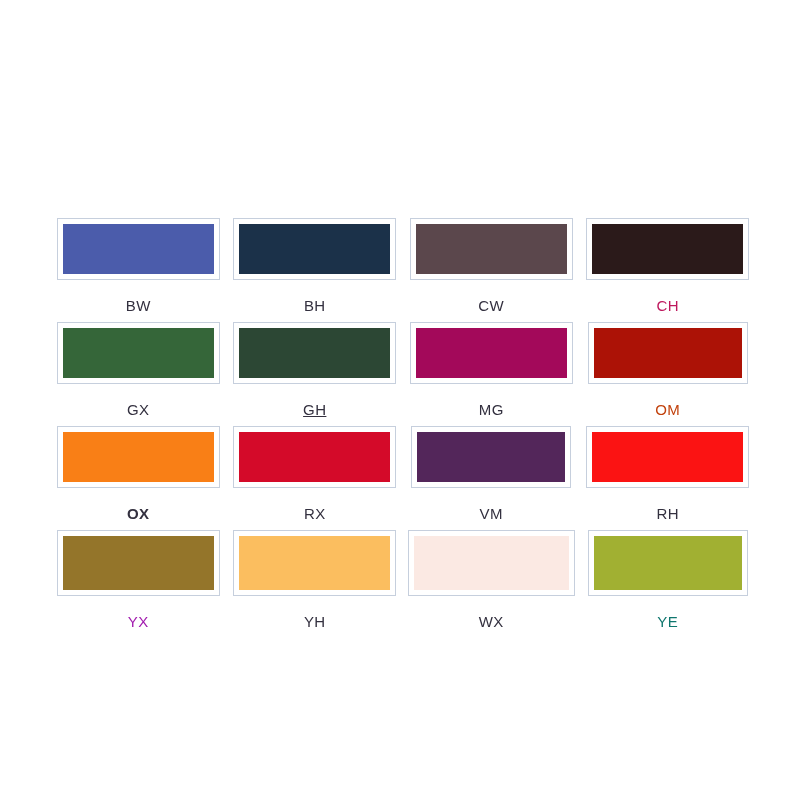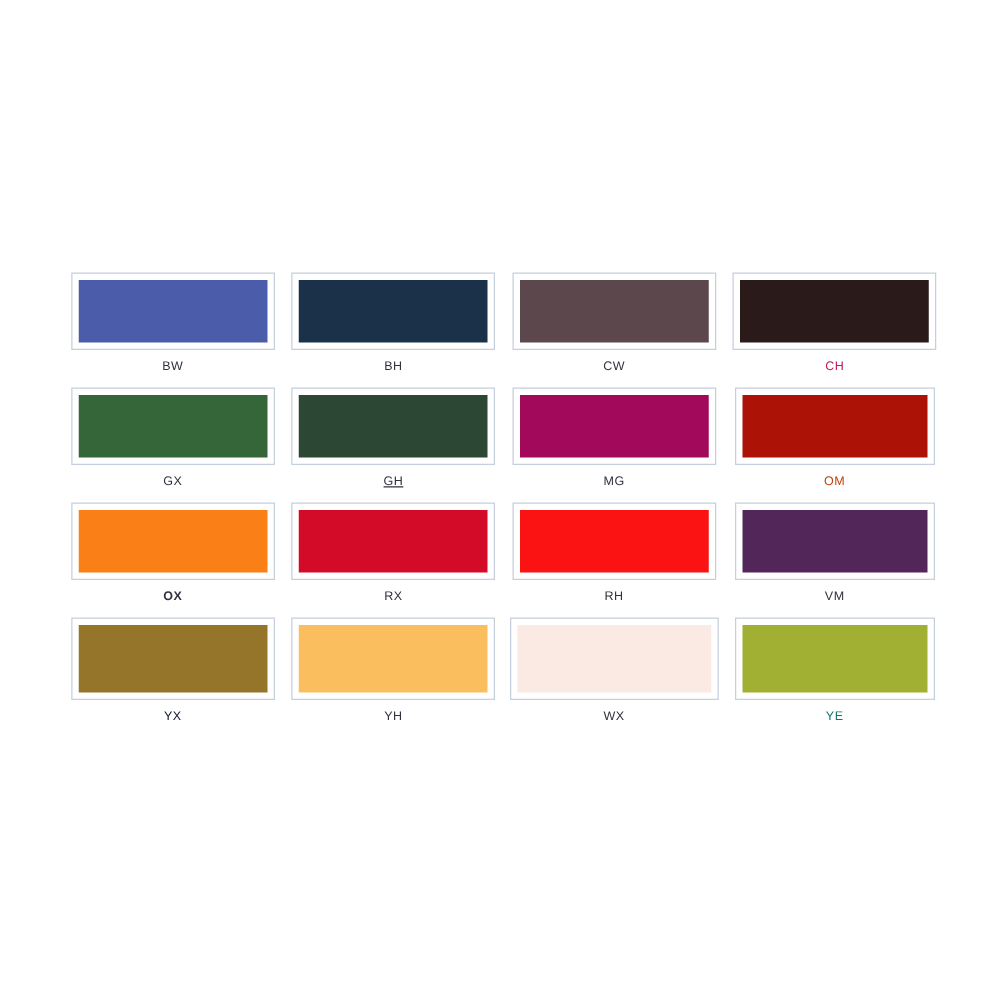--- a/index.html
+++ b/index.html
@@ -49,23 +49,23 @@
     border: 1px solid #c6cfdd;
     padding: 5px 5px 5px 5px;
     display: block;
   }
   .swatch-fill {
     width: 100%;
     height: 100%;
     display: block;
   }
   .swatch-label {
-    margin-top: 5px;
+    margin-top: 17px;
     font-family: "Liberation Sans", sans-serif;
-    font-size: 10px;
+    font-size: 15px;
     letter-spacing: 0.4px;
     color: #33303f;
     text-align: right;
     line-height: 18px;
     white-space: nowrap;
     user-select: none;
   }
   
   .row-0 .swatch-frame { height: 62px; }
   .row-1 .swatch-frame { height: 62px; }
@@ -148,40 +148,40 @@
           <div class="swatch-fill" style="background-color: rgb(249, 127, 22);"></div>
         </div>
         <div class="swatch-label" style="color: rgb(51, 48, 63); font-weight: bold;">OX</div>
       </div>
       <div class="swatch-cell cell-1">
         <div class="swatch-frame" style="border-color: rgb(198, 207, 221); background-color: rgb(255, 255, 255);">
           <div class="swatch-fill" style="background-color: rgb(212, 10, 41);"></div>
         </div>
         <div class="swatch-label" style="color: rgb(51, 48, 63);">RX</div>
       </div>
+      <div class="swatch-cell cell-3">
+        <div class="swatch-frame" style="border-color: rgb(198, 207, 221); background-color: rgb(255, 255, 255);">
+          <div class="swatch-fill" style="background-color: rgb(83, 38, 90);"></div>
+        </div>
+        <div class="swatch-label" style="color: rgb(51, 48, 63);">VM</div>
+      </div>
       <div class="swatch-cell cell-2">
         <div class="swatch-frame" style="border-color: rgb(198, 207, 221); background-color: rgb(255, 255, 255);">
           <div class="swatch-fill" style="background-color: rgb(251, 19, 19);"></div>
         </div>
         <div class="swatch-label" style="color: rgb(51, 48, 63);">RH</div>
       </div>
-      <div class="swatch-cell cell-3">
-        <div class="swatch-frame" style="border-color: rgb(198, 207, 221); background-color: rgb(255, 255, 255);">
-          <div class="swatch-fill" style="background-color: rgb(83, 38, 90);"></div>
-        </div>
-        <div class="swatch-label" style="color: rgb(51, 48, 63);">VM</div>
-      </div>
     </div>
 
     <div class="swatch-row row-3">
       <div class="swatch-cell cell-0">
         <div class="swatch-frame" style="border-color: rgb(198, 207, 221); background-color: rgb(255, 255, 255);">
           <div class="swatch-fill" style="background-color: rgb(148, 117, 42);"></div>
         </div>
-        <div class="swatch-label" style="color: #0f172a;">YX</div>
+        <div class="swatch-label" style="color: #a21caf;">YX</div>
       </div>
       <div class="swatch-cell cell-1">
         <div class="swatch-frame" style="border-color: rgb(198, 207, 221); background-color: rgb(255, 255, 255);">
           <div class="swatch-fill" style="background-color: rgb(251, 190, 95);"></div>
         </div>
         <div class="swatch-label" style="color: rgb(51, 48, 63);">YH</div>
       </div>
       <div class="swatch-cell cell-2">
         <div class="swatch-frame" style="border-color: rgb(198, 207, 221); background-color: rgb(255, 255, 255);">
           <div class="swatch-fill" style="background-color: rgb(251, 233, 227);"></div>

